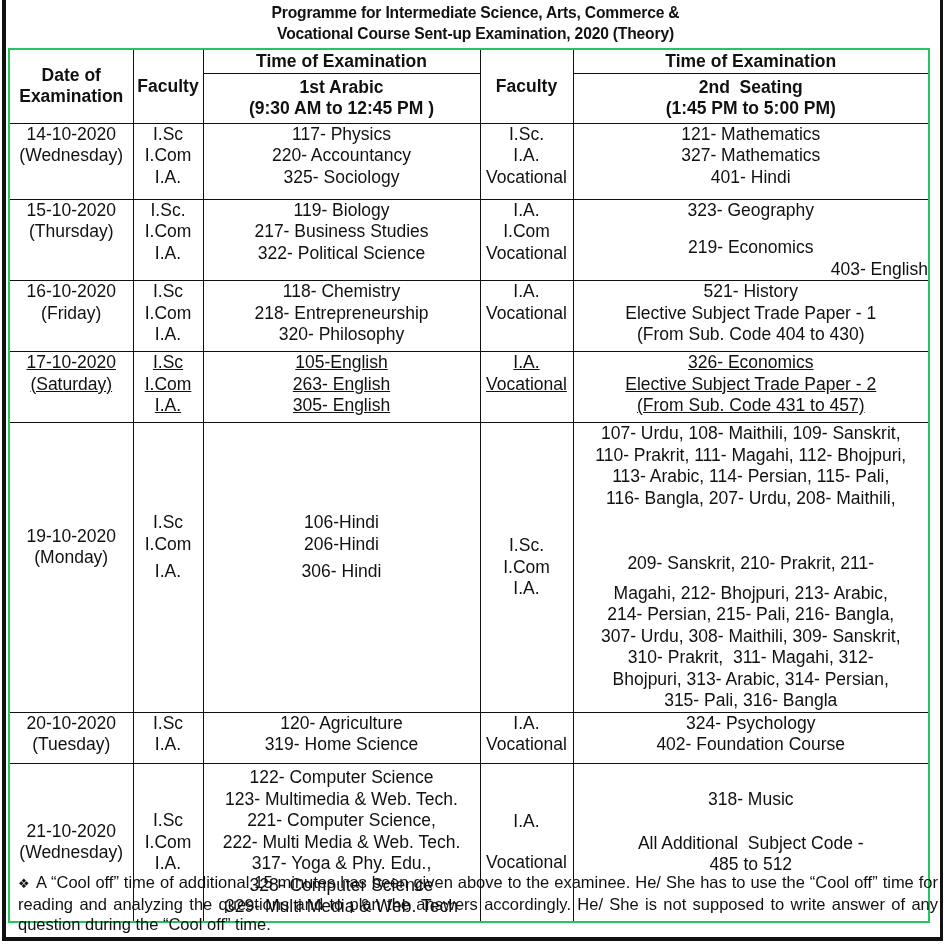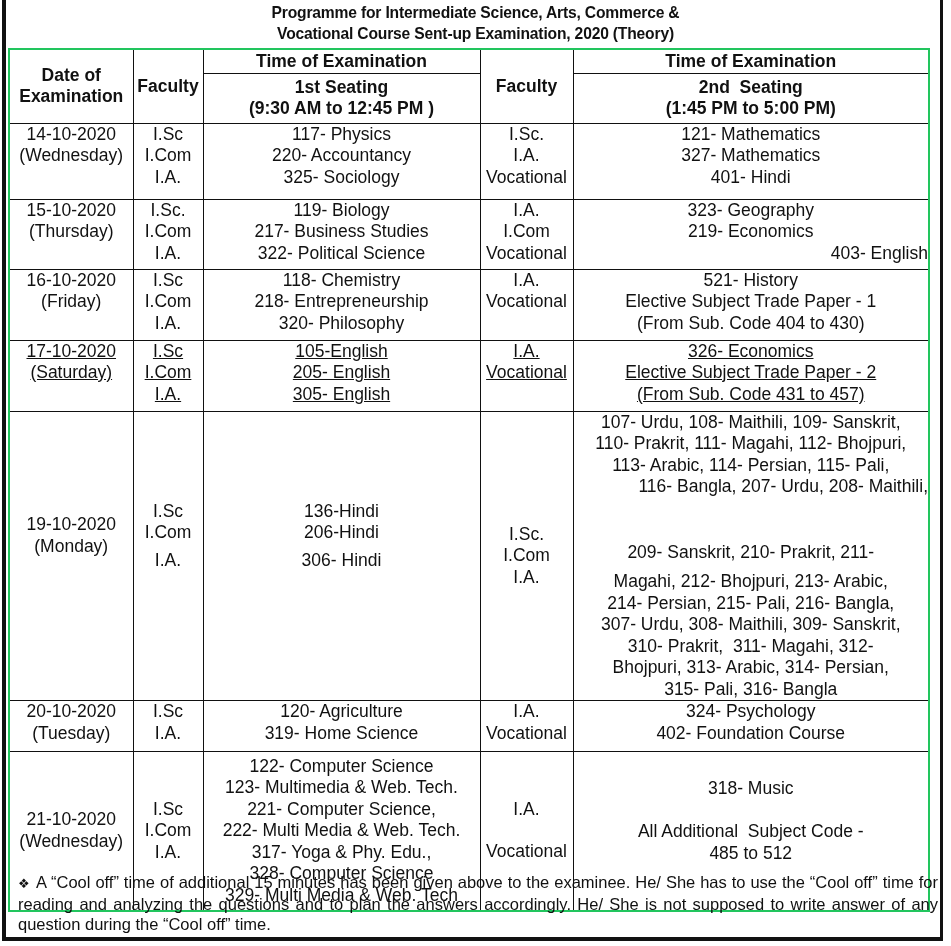--- a/index.html
+++ b/index.html
@@ -51,21 +51,21 @@
         <span class="line">Date of</span>
         <span class="line">Examination</span>
       </th>
       <th rowspan="2">Faculty</th>
       <th>Time of Examination</th>
       <th rowspan="2">Faculty</th>
       <th>Time of Examination</th>
     </tr>
     <tr class="hdr-bot">
       <th>
-        <span class="line">1st Seating</span>
+        <span class="line">1st Arabic</span>
         <span class="line">(9:30 AM to 12:45 PM )</span>
       </th>
       <th>
         <span class="line" style="white-space:pre">2nd  Seating</span>
         <span class="line">(1:45 PM to 5:00 PM)</span>
       </th>
     </tr>
   </thead>
   <tbody id="rows">
       <tr style="height: 76px;">
@@ -109,21 +109,21 @@
           <span class="line">217- Business Studies</span>
           <span class="line">322- Political Science</span>
         </td>
         <td class="cell sm">
           <span class="line" style="font-size: 17.5px;">I.A.</span>
           <span class="line" style="font-size: 17.5px;">I.Com</span>
           <span class="line">Vocational</span>
         </td>
         <td class="cell">
           <span class="line" style="white-space: pre;">323- Geography</span>
-          <span class="line" style="white-space: pre;">219- Economics</span>
+          <span class="line" style="white-space: pre; margin-top: 16px;">219- Economics</span>
           <span class="line" style="white-space: pre; text-align: right;">403- English</span>
         </td>
       </tr>
       <tr style="height: 71px;">
         <td class="date">
           <span class="line">16-10-2020</span>
           <span class="line">(Friday)</span>
         </td>
         <td class="cell">
           <span class="line">I.Sc</span>
@@ -150,21 +150,21 @@
           <span class="line">17-10-2020</span>
           <span class="line">(Saturday)</span>
         </td>
         <td class="cell">
           <span class="line">I.Sc</span>
           <span class="line">I.Com</span>
           <span class="line">I.A.</span>
         </td>
         <td class="cell">
           <span class="line">105-English</span>
-          <span class="line">205- English</span>
+          <span class="line">263- English</span>
           <span class="line">305- English</span>
         </td>
         <td class="cell sm">
           <span class="line" style="font-size: 17.5px;">I.A.</span>
           <span class="line">Vocational</span>
         </td>
         <td class="cell">
           <span class="line" style="white-space: pre;">326- Economics</span>
           <span class="line" style="white-space: pre;">Elective Subject Trade Paper - 2</span>
           <span class="line" style="white-space: pre;">(From Sub. Code 431 to 457)</span>
@@ -174,34 +174,34 @@
         <td class="date vmid" style="padding-bottom: 40px;">
           <span class="line">19-10-2020</span>
           <span class="line">(Monday)</span>
         </td>
         <td class="cell vmid" style="padding-bottom: 40px;">
           <span class="line">I.Sc</span>
           <span class="line">I.Com</span>
           <span class="line" style="margin-top: 6px;">I.A.</span>
         </td>
         <td class="cell vmid" style="padding-bottom: 40px;">
-          <span class="line">136-Hindi</span>
+          <span class="line">106-Hindi</span>
           <span class="line">206-Hindi</span>
           <span class="line" style="margin-top: 6px;">306- Hindi</span>
         </td>
         <td class="cell sm vmid">
           <span class="line" style="font-size: 17.5px;">I.Sc.</span>
           <span class="line" style="font-size: 17.5px;">I.Com</span>
           <span class="line" style="font-size: 17.5px;">I.A.</span>
         </td>
         <td class="cell vmid">
           <span class="line" style="white-space: pre;">107- Urdu, 108- Maithili, 109- Sanskrit,</span>
           <span class="line" style="white-space: pre;">110- Prakrit, 111- Magahi, 112- Bhojpuri,</span>
           <span class="line" style="white-space: pre;">113- Arabic, 114- Persian, 115- Pali,</span>
-          <span class="line" style="white-space: pre; text-align: right;">116- Bangla, 207- Urdu, 208- Maithili,</span>
+          <span class="line" style="white-space: pre;">116- Bangla, 207- Urdu, 208- Maithili,</span>
           <span class="line" style="white-space: pre; margin-top: 44px;">209- Sanskrit, 210- Prakrit, 211-</span>
           <span class="line" style="white-space: pre; margin-top: 8px;">Magahi, 212- Bhojpuri, 213- Arabic,</span>
           <span class="line" style="white-space: pre;">214- Persian, 215- Pali, 216- Bangla,</span>
           <span class="line" style="white-space: pre;">307- Urdu, 308- Maithili, 309- Sanskrit,</span>
           <span class="line" style="white-space: pre;">310- Prakrit,  311- Magahi, 312-</span>
           <span class="line" style="white-space: pre;">Bhojpuri, 313- Arabic, 314- Persian,</span>
           <span class="line" style="white-space: pre;">315- Pali, 316- Bangla</span>
         </td>
       </tr>
       <tr style="height: 51px;">

